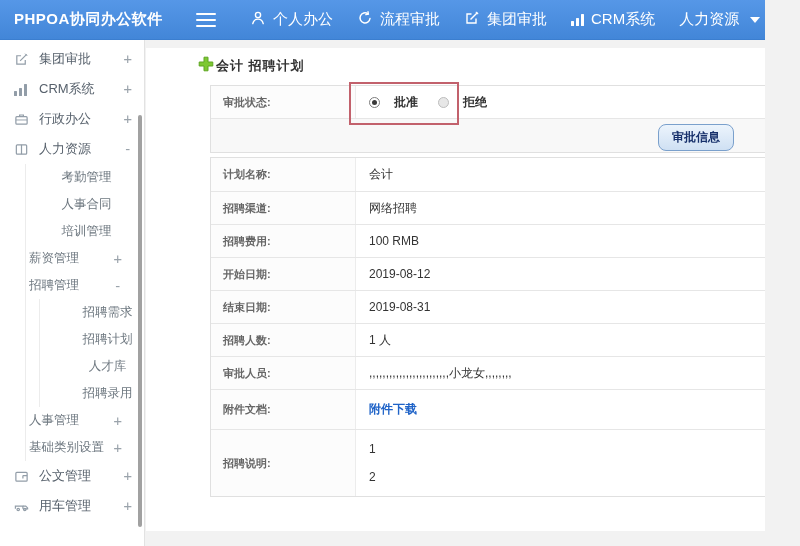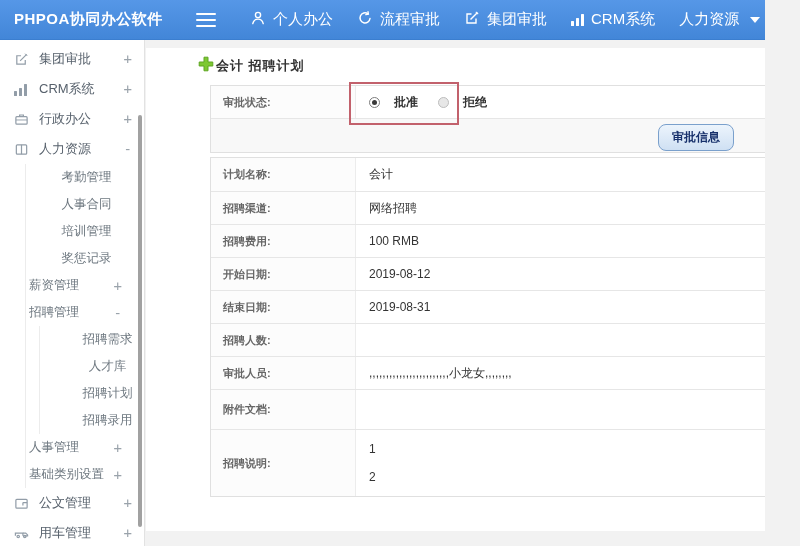--- a/index.html
+++ b/index.html
@@ -173,39 +173,36 @@
       <div class="sub-item">
           <span>考勤管理</span>
         </div>
       <div class="sub-item">
           <span>人事合同</span>
         </div>
       <div class="sub-item">
           <span>培训管理</span>
         </div>
       <div class="sub-item">
-          <span>奖惩记录</span>
-        </div>
-      <div class="sub-item">
         <span>薪资管理</span>
         <span class="toggle">+</span>
       </div>
       <div class="sub-item">
         <span>招聘管理</span>
         <span class="toggle">-</span>
       </div>
       <div class="subsub-list">
         <div class="sub-item">
             <span>招聘需求</span>
           </div>
         <div class="sub-item">
+            <span>招聘计划</span>
+          </div>
+        <div class="sub-item">
             <span>人才库</span>
-          </div>
-        <div class="sub-item">
-            <span>招聘计划</span>
           </div>
         <div class="sub-item">
             <span>招聘录用</span>
           </div>
       </div>
       <div class="sub-item">
         <span>人事管理</span>
         <span class="toggle">+</span>
       </div>
       <div class="sub-item">
@@ -285,27 +282,31 @@
         <div class="row h33">
           <div class="cell-label">开始日期:</div>
           <div class="cell-value">2019-08-12</div>
         </div>
         <div class="row h33">
           <div class="cell-label">结束日期:</div>
           <div class="cell-value">2019-08-31</div>
         </div>
         <div class="row h33">
           <div class="cell-label">招聘人数:</div>
+          <div class="cell-value">1 人</div>
         </div>
         <div class="row h33">
           <div class="cell-label">审批人员:</div>
           <div class="cell-value">,,,,,,,,,,,,,,,,,,,,,,,,小龙女,,,,,,,,</div>
         </div>
         <div class="row h40">
           <div class="cell-label">附件文档:</div>
+          <div class="cell-value">
+              <a class="link">附件下载</a>
+            </div>
         </div>
         <div class="row h67">
           <div class="cell-label">招聘说明:</div>
           <div class="cell-value desc-value">
             <span>1</span>
             <span>2</span>
           </div>
         </div>
       </div>
     </div>

